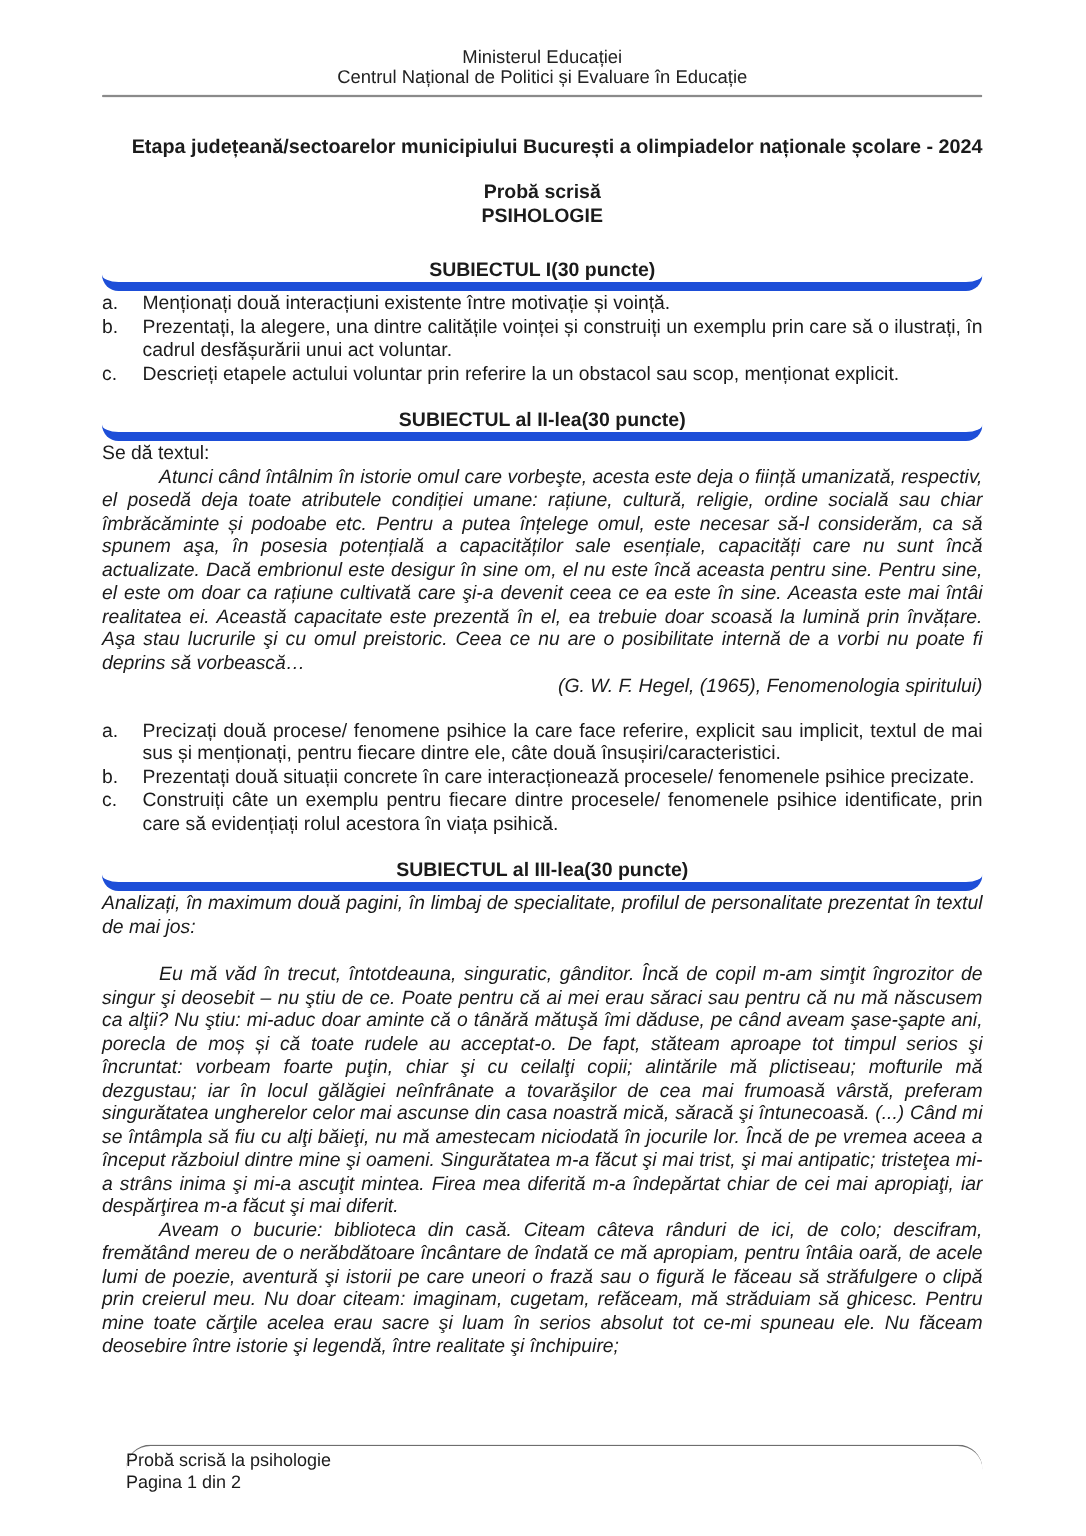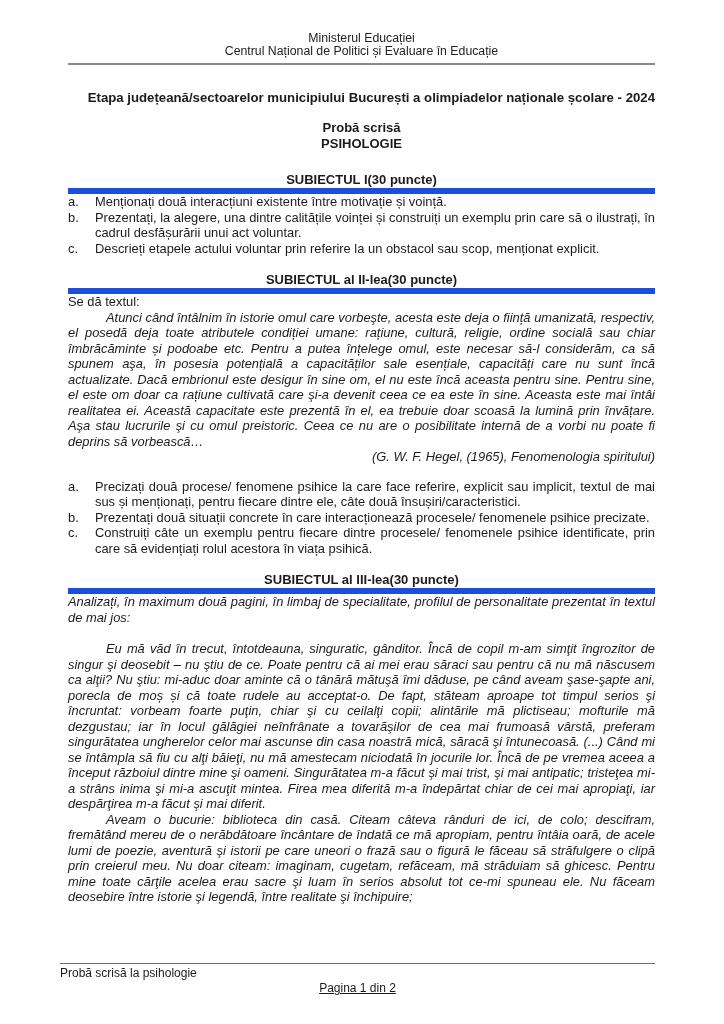--- a/index.html
+++ b/index.html
@@ -1,15 +1,15 @@
 <!DOCTYPE html>
 <html lang="ro"><head>
 <meta charset="utf-8">
 <style>
-  * { margin: 0; padding: 0; box-sizing: border-box; }
+  * { margin: 0; padding: 0; box-sizing: border-box; border-radius: 20px; }
   html, body { background: #ffffff; }
   body {
     width: 724px; height: 1024px;
     font-family: "Liberation Sans", "DejaVu Sans", sans-serif;
     color: #1b1b1b;
     position: relative;
     overflow: hidden;
   }
   .page {
     position: absolute; inset: 0;
@@ -32,26 +32,26 @@
   .item .marker { width: 27px; flex: 0 0 27px; }
   .item .text { flex: 1; text-align: justify; }
   .quote {
     font-style: italic; font-size: 12.9px; line-height: 15.5px;
     text-align: justify; text-indent: 38px;
   }
   .attribution { font-style: italic; font-size: 12.9px; line-height: 15.5px; text-align: right; }
   .gap-top { margin-top: 14px; }
   .gap-top-lg { margin-top: 16px; }
   .footer {
-    position: absolute; left: 60px; right: 69px; top: 963px;
+    position: absolute; left: 84px; right: 69px; top: 963px;
     border-top: 1.5px solid #6e6e6e;
     font-size: 12px; line-height: 15px; padding-top: 2px;
   }
   .footer .left { text-align: left; }
-  .footer .center { text-align: center; text-decoration: underline; }
+  .footer .center { text-align: left; }
 </style>
 </head>
 <body>
 
 <div class="page">
 
   <div class="header">
     <div>Ministerul Educației</div>
     <div>Centrul Național de Politici și Evaluare în Educație</div>
   </div>

